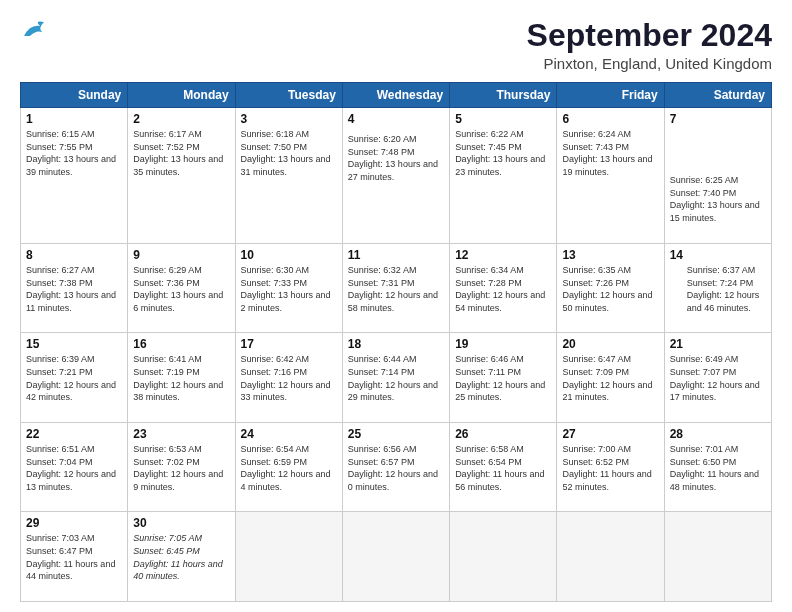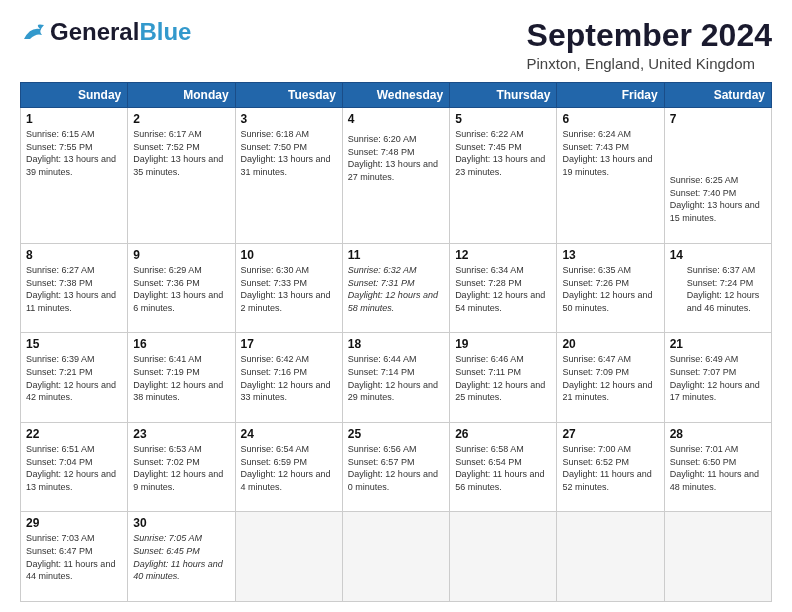--- a/index.html
+++ b/index.html
@@ -17,20 +17,21 @@
       display: flex;
       flex-direction: column;
     }
     .header {
       display: flex;
       justify-content: space-between;
       align-items: flex-start;
       margin-bottom: 10px;
     }
     .title-section {
+      text-align: right;
     }
     .month-title {
       font-size: 32px;
       font-weight: bold;
       color: #1a1a2e;
       line-height: 1.1;
     }
     .location {
       font-size: 15px;
       color: #444;
@@ -96,25 +97,20 @@
   </style>
 </head>
 <body>
 
 <div class="page">
   <div class="header">
     <div class="logo-wrapper">
       <svg class="logo-bird" viewBox="0 0 28 22" fill="none" xmlns="http://www.w3.org/2000/svg">
         <path d="M4 18 Q10 6 20 8 Q14 2 24 4 Q18 10 22 14 Q16 12 10 18Z" fill="#3399cc"></path>
       </svg>
-      <div>
-        <span class="logo-name">
-          <span>General</span><span class="logo-blue">Blue</span>
-        </span>
-      </div>
     </div>
     <div class="title-section">
       <div class="month-title">September 2024</div>
       <div class="location">Pinxton, England, United Kingdom</div>
     </div>
   </div>
 
   <table class="calendar">
     <thead>
       <tr>
@@ -186,21 +182,21 @@
 Daylight: 13 hours and 6 minutes.</div>
           </td>
           <td>
             <span class="day-num">10</span>
             <div class="cell-text" style="white-space: pre-line;">Sunrise: 6:30 AM
 Sunset: 7:33 PM
 Daylight: 13 hours and 2 minutes.</div>
           </td>
           <td>
             <span class="day-num">11</span>
-            <div class="cell-text" style="white-space: pre-line; font-style: italic;">Sunrise: 6:32 AM
+            <div class="cell-text" style="white-space: pre-line;">Sunrise: 6:32 AM
 Sunset: 7:31 PM
 Daylight: 12 hours and 58 minutes.</div>
           </td>
           <td>
             <span class="day-num">12</span>
             <div class="cell-text" style="white-space: pre-line;">Sunrise: 6:34 AM
 Sunset: 7:28 PM
 Daylight: 12 hours and 54 minutes.</div>
           </td>
           <td>

